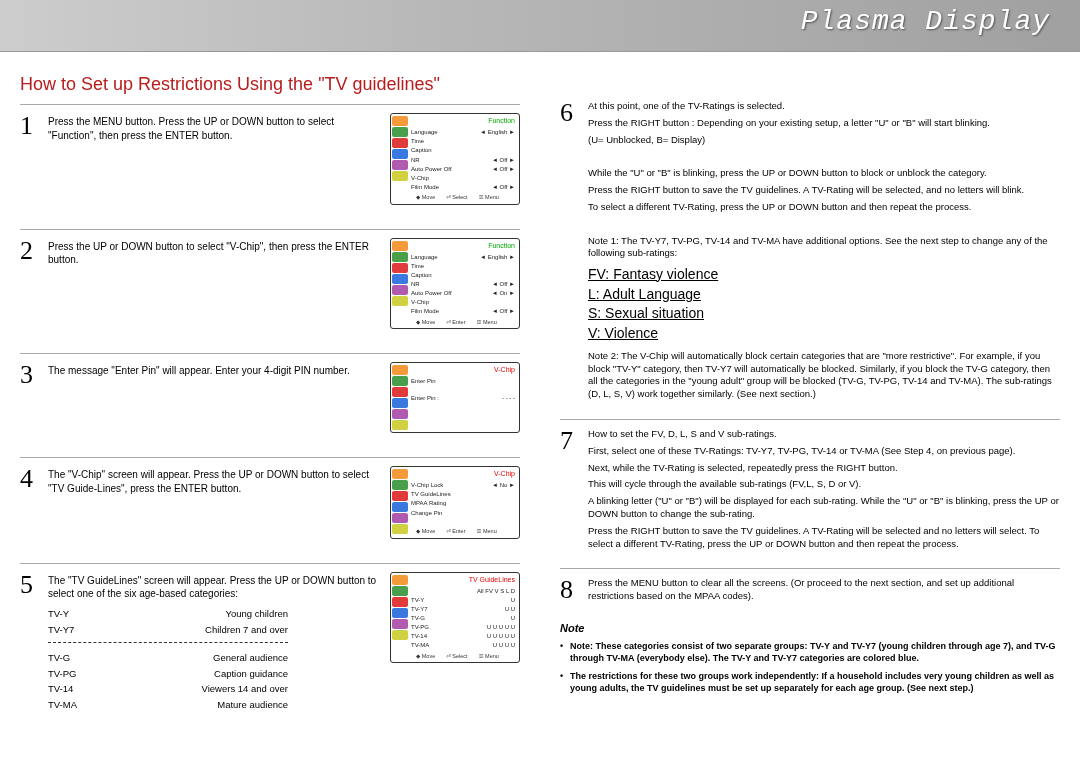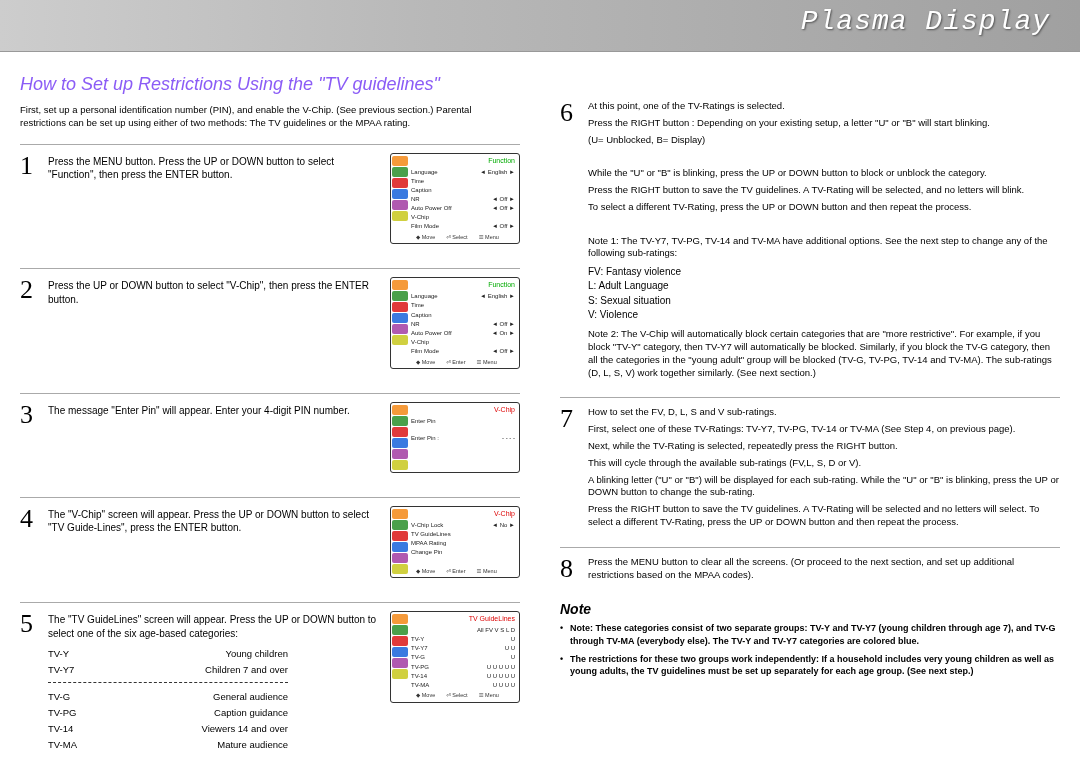--- a/index.html
+++ b/index.html
@@ -11,21 +11,21 @@
     border-bottom: 1px solid #999;
   }
   .header-title {
     position: absolute; right: 30px; top: 6px;
     color: #fff; font-size: 28px; font-style: italic;
     font-family: 'Courier New', monospace; letter-spacing: 1px;
     text-shadow: 1px 1px 2px #555;
   }
   .content { display: flex; padding: 20px 20px 10px 20px; column-gap: 40px; }
   .col { flex: 1; font-size: 10px; line-height: 1.35; color: #000; }
-  .section-title { color: #8b5cf6; font-size: 18px; font-weight: 400; margin-bottom: 8px; font-style: italic; }
+  .section-title { color: #b91c1c; font-size: 18px; font-weight: 400; margin-bottom: 8px; }
   .intro { font-size: 9.5px; margin-bottom: 14px; }
 
   .step { display: flex; margin-bottom: 14px; padding-bottom: 10px; }
   .step-left { flex: 1.1; display: flex; }
   .step-num { font-size: 26px; font-weight: 300; font-family: 'Times New Roman', serif; width: 28px; flex-shrink: 0; line-height: 1; }
   .step-text { font-size: 10px; padding-top: 2px; }
 
   .step-right.screenshot { width: 130px; flex-shrink: 0; margin-left: 8px; }
   .osd {
     border: 1px solid #333; border-radius: 3px;
@@ -47,41 +47,40 @@
 
   .rating-table { font-size: 9.5px; margin-top: 6px; }
   .rating-table div { display: flex; justify-content: space-between; white-space: pre; padding: 1.5px 0; }
   .dashline { border-top: 1px dashed #333; margin: 4px 0; width: 240px; }
 
   .rcol-step { display: flex; margin-bottom: 14px; }
   .rcol-step .step-num { font-size: 26px; width: 28px; }
   .rcol-text { font-size: 9.5px; flex: 1; }
   .rcol-text p { margin-bottom: 4px; }
   .sub-list { margin: 4px 0 6px 0; }
-  .sub-list div { font-size: 10px; padding: 0.5px 0; }
+  .sub-list div { font-size: 14px; padding: 0.5px 0; text-decoration: underline; }
 
   .note-block { margin-top: 8px; font-size: 9px; }
-  .note-block .nh { font-style: italic; font-weight: bold; font-size: 14px; }
+  .note-block .nh { font-style: italic; font-weight: bold; font-size: 11px; }
   .note-block ul { list-style: none; margin-top: 4px; }
   .note-block li { position: relative; padding-left: 10px; margin-bottom: 6px; font-weight: bold; }
   .note-block li::before { content: "•"; position: absolute; left: 0; }
   .divider { border-bottom: 1px solid #aaa; margin: 6px 0 8px 0; }
 </style>
 </head>
 <body>
 
 <div class="header-bar">
   <div class="header-title">Plasma Display</div>
 </div>
 
 <div class="content">
 
   <div class="col">
     <div class="section-title">How to Set up Restrictions Using the "TV guidelines"</div>
-    <div class="intro">First, set up a personal identification number (PIN), and enable the V-Chip. (See previous section.) Parental restrictions can be set up using either of two methods: The TV guidelines or the MPAA rating.</div>
     <div class="divider"></div>
 
     <div class="step">
       <div class="step-left">
         <div class="step-num">1</div>
         <div class="step-text">Press the MENU button. Press the UP or DOWN button to select "Function", then press the ENTER button.</div>
       </div>
       <div class="step-right screenshot">
         <div class="osd">
           <div class="osd-icons">

